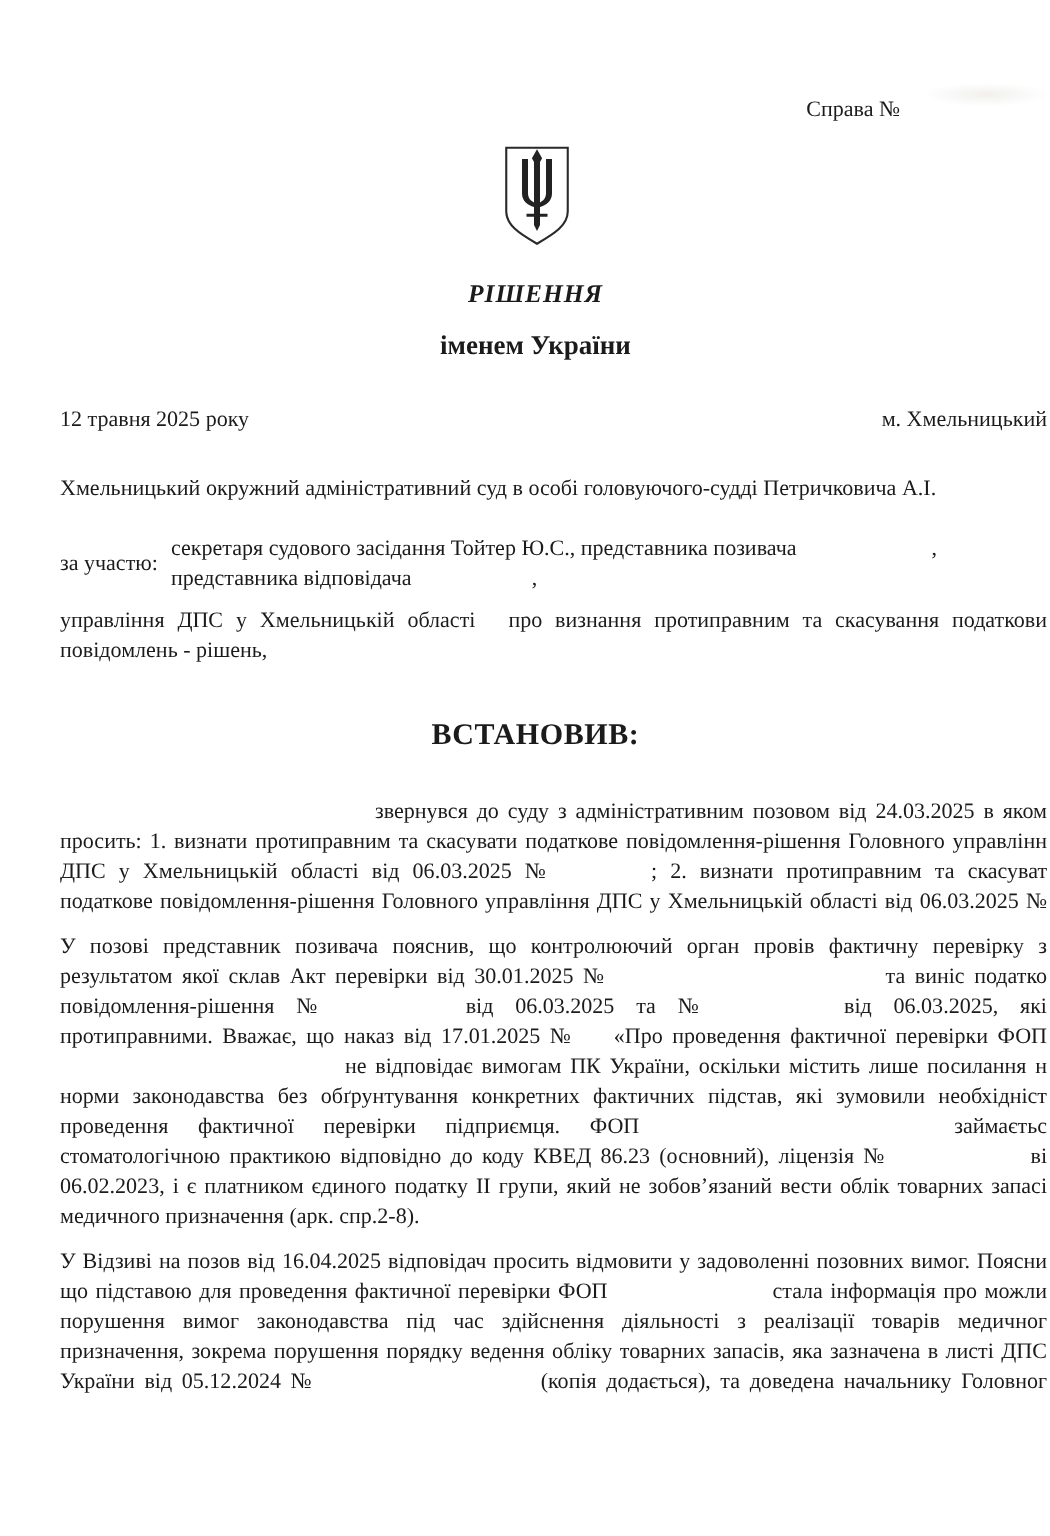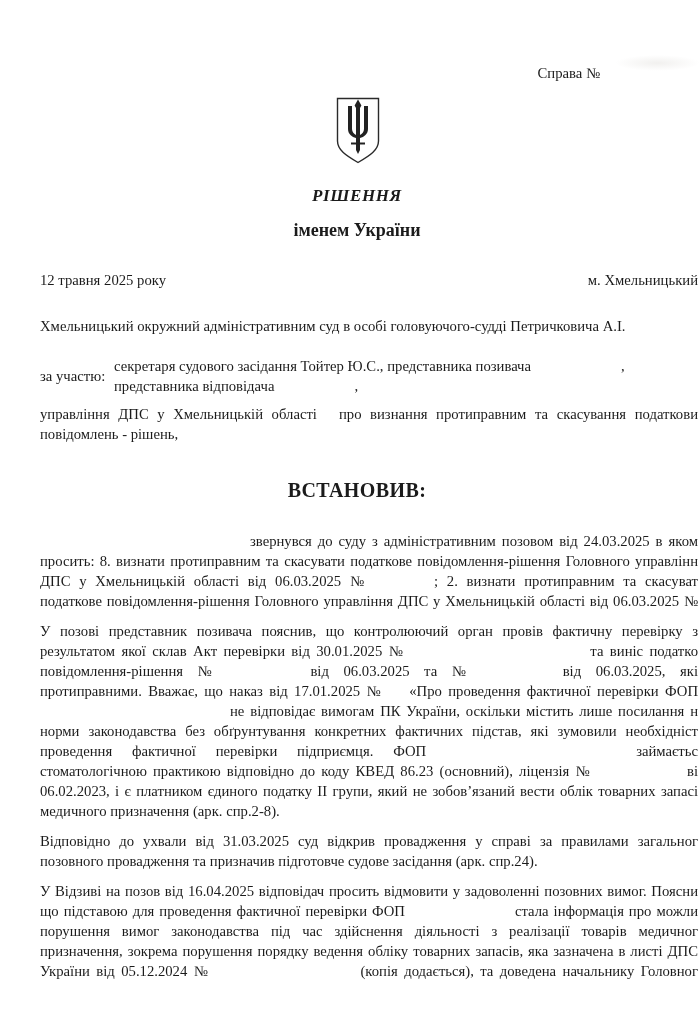--- a/index.html
+++ b/index.html
@@ -50,60 +50,56 @@
   </div>
 
   <div class="title">РІШЕННЯ</div>
   <div class="subtitle">іменем України</div>
 
   <div class="daterow">
     <span>12 травня 2025 року</span>
     <span>м. Хмельницький</span>
   </div>
 
-  <div class="court line">Хмельницький окружний адміністративним суд в особі головуючого-судді Петричковича А.І.</div>
+  <div class="court line">Хмельницький окружний адміністративний суд в особі головуючого-судді Петричковича А.І.</div>
 
   <div class="participants">
     <div class="plabel">за участю:</div>
     <div class="plines">
         <div class="line">секретаря судового засідання Тойтер Ю.С., представника позивача<span class="gap" style="width: 90px;"></span>,</div>
         <div class="line">представника відповідача<span class="gap" style="width: 80px;"></span>,</div>
       </div>
   </div>
 
   <div class="razgl">
       <div class="line j">управління ДПС у Хмельницькій області<span class="gap" style="width: 22px;"></span>про визнання протиправним та скасування податкови</div>
       <div class="line">повідомлень - рішень,</div>
     </div>
 
   <div class="vstanoviv">ВСТАНОВИВ:</div>
 
   <div class="para p1">
       <div class="line j" style="padding-left: 210px;">звернувся до суду з адміністративним позовом від 24.03.2025 в яком</div>
-      <div class="line j">просить: 8. визнати протиправним та скасувати податкове повідомлення-рішення Головного управлінн</div>
+      <div class="line j">просить: 1. визнати протиправним та скасувати податкове повідомлення-рішення Головного управлінн</div>
       <div class="line j">ДПС у Хмельницькій області від 06.03.2025 №<span class="gap" style="width: 65px;"></span>; 2. визнати протиправним та скасуват</div>
       <div class="line j">податкове повідомлення-рішення Головного управління ДПС у Хмельницькій області від 06.03.2025 №</div>
     </div>
   <div class="para">
       <div class="line j">У позові представник позивача пояснив, що контролюючий орган провів фактичну перевірку з</div>
       <div class="line j">результатом якої склав Акт перевірки від 30.01.2025 №<span class="gap" style="width: 185px;"></span>та виніс податко</div>
       <div class="line j">повідомлення-рішення №<span class="gap" style="width: 88px;"></span>від 06.03.2025 та №<span class="gap" style="width: 86px;"></span>від 06.03.2025, які</div>
       <div class="line j">протиправними. Вважає, що наказ від 17.01.2025 №<span class="gap" style="width: 26px;"></span>«Про проведення фактичної перевірки ФОП</div>
       <div class="line j" style="padding-left: 190px;">не відповідає вимогам ПК України, оскільки містить лише посилання н</div>
       <div class="line j">норми законодавства без обґрунтування конкретних фактичних підстав, які зумовили необхідніст</div>
       <div class="line j">проведення фактичної перевірки підприємця. ФОП<span class="gap" style="width: 210px;"></span>займаєтьс</div>
       <div class="line j">стоматологічною практикою відповідно до коду КВЕД 86.23 (основний), ліцензія №<span class="gap" style="width: 95px;"></span>ві</div>
       <div class="line j">06.02.2023, і є платником єдиного податку ІІ групи, який не зобов’язаний вести облік товарних запасі</div>
       <div class="line">медичного призначення (арк. спр.2-8).</div>
     </div>
   <div class="para">
-      <div class="line j">Відповідно до ухвали від 31.03.2025 суд відкрив провадження у справі за правилами загальног</div>
-      <div class="line">позовного провадження та призначив підготовче судове засідання (арк. спр.24).</div>
-    </div>
-  <div class="para">
       <div class="line j">У Відзиві на позов від 16.04.2025 відповідач просить відмовити у задоволенні позовних вимог. Поясни</div>
       <div class="line j">що підставою для проведення фактичної перевірки ФОП<span class="gap" style="width: 110px;"></span>стала інформація про можли</div>
       <div class="line j">порушення вимог законодавства під час здійснення діяльності з реалізації товарів медичног</div>
       <div class="line j">призначення, зокрема порушення порядку ведення обліку товарних запасів, яка зазначена в листі ДПС</div>
       <div class="line j">України від 05.12.2024 №<span class="gap" style="width: 150px;"></span>(копія додається), та доведена начальнику Головног</div>
     </div>
 
 </div>
 
 </body></html>

